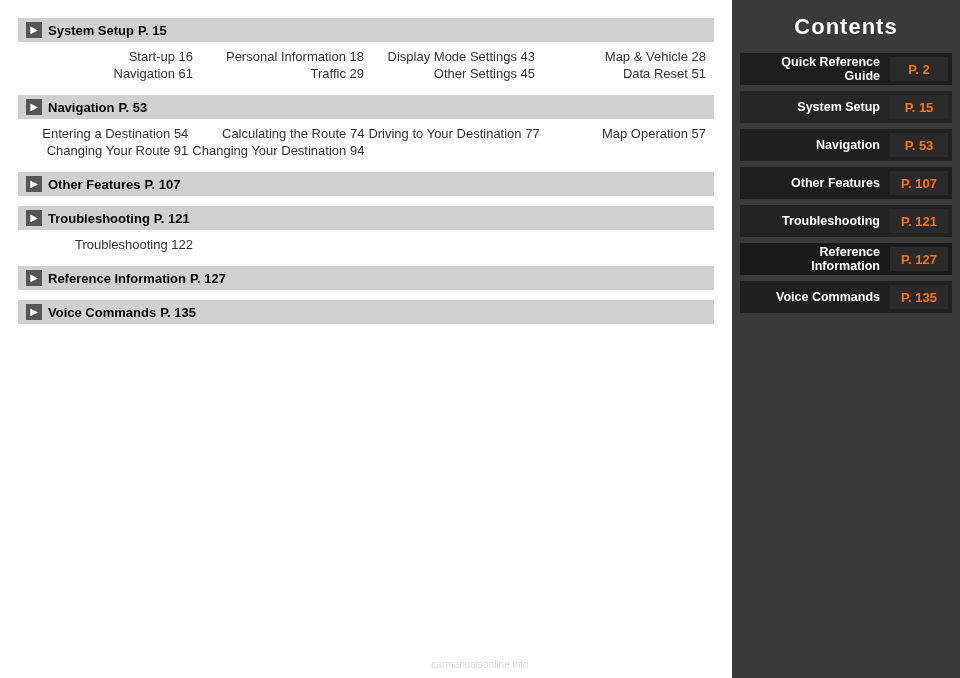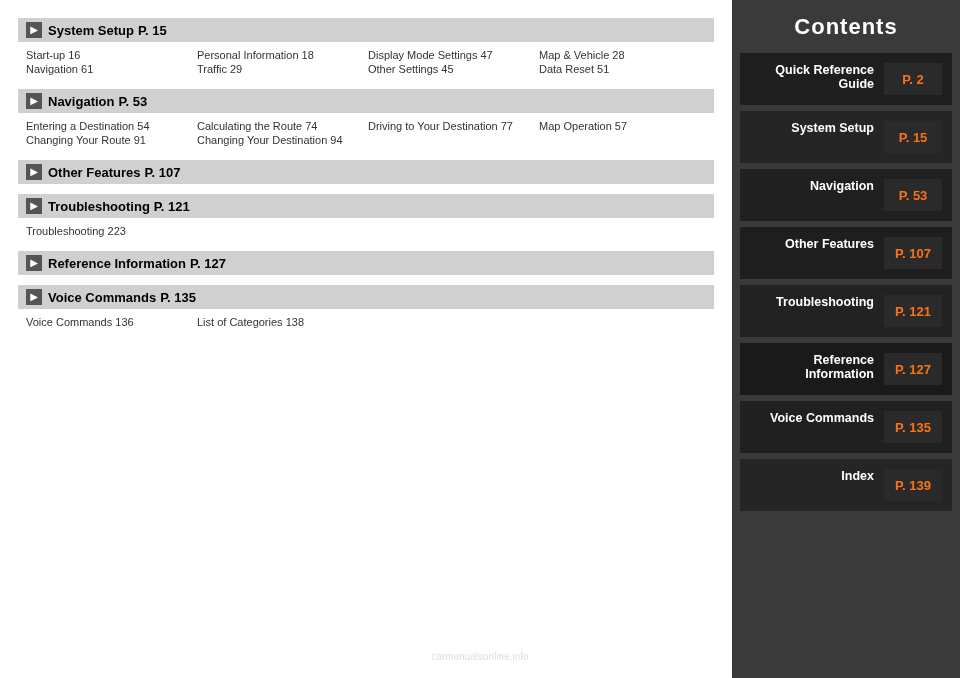--- a/index.html
+++ b/index.html
@@ -58,23 +58,24 @@
     }
 
     .section-items {
       padding: 3px 8px 4px 8px;
       display: grid;
       grid-template-columns: repeat(4, 1fr);
       gap: 2px 4px;
     }
 
     .section-items .item {
-      font-size: 11px;
+      font-size: 13px;
       color: #333;
       white-space: nowrap;
+      text-align: right;
     }
 
     
     .sidebar {
       width: 228px;
       background: #3a3a3a;
       display: flex;
       flex-direction: column;
     }
 
@@ -83,25 +84,26 @@
       color: #fff;
       text-align: center;
       font-size: 22px;
       font-weight: bold;
       padding: 14px 10px 10px 10px;
       letter-spacing: 1px;
     }
 
     .sidebar-item {
       display: flex;
+      align-items: center;
       justify-content: space-between;
       margin: 3px 8px;
       background: #1a1a1a;
-      padding: 10px;
-      height: 52px;
+      padding: 4px;
+      height: 32px;
       cursor: pointer;
     }
 
     .sidebar-item .item-label {
       color: #fff;
       font-size: 12.5px;
       font-weight: bold;
       text-align: right;
       padding: 0 10px 0 8px;
       flex: 1;
@@ -125,21 +127,21 @@
     .sidebar-item:nth-child(3) { background: #252525; }
     .sidebar-item:nth-child(4) { background: #202020; }
     .sidebar-item:nth-child(5) { background: #1e1e1e; }
     .sidebar-item:nth-child(6) { background: #222222; }
     .sidebar-item:nth-child(7) { background: #1a1a1a; }
     .sidebar-item:nth-child(8) { background: #202020; }
     .sidebar-item:nth-child(9) { background: #252525; }
 
     .watermark {
       position: absolute;
-      bottom: 16px;
+      bottom: 8px;
       left: 50%;
       transform: translateX(-50%);
       color: #bbb;
       font-size: 10px;
       opacity: 0.5;
       width: 700px;
       text-align: center;
     }
   </style>
 </head>
@@ -149,21 +151,21 @@
 
 <div class="section-block">
       <div class="section-header">
         <span class="arrow-icon">▶</span>
         <span class="section-title">System Setup</span>
         <span class="section-page">P. 15</span>
       </div>
       <div class="section-items">
         <span class="item">Start-up 16</span>
         <span class="item">Personal Information 18</span>
-        <span class="item">Display Mode Settings 47</span>
+        <span class="item">Display Mode Settings 43</span>
         <span class="item">Map &amp; Vehicle 28</span>
         <span class="item">Navigation 61</span>
         <span class="item">Traffic 29</span>
         <span class="item">Other Settings 45</span>
         <span class="item">Data Reset 51</span>
       </div>
     </div>
     <div class="section-block">
       <div class="section-header">
         <span class="arrow-icon">▶</span>
@@ -188,44 +190,38 @@
         <span class="section-page">P. 107</span>
       </div>
     </div>
     <div class="section-block">
       <div class="section-header">
         <span class="arrow-icon">▶</span>
         <span class="section-title">Troubleshooting</span>
         <span class="section-page">P. 121</span>
       </div>
       <div class="section-items">
-        <span class="item">Troubleshooting 223</span>
+        <span class="item">Troubleshooting 122</span>
         <span class="item"></span>
         <span class="item"></span>
         <span class="item"></span>
       </div>
     </div>
     <div class="section-block">
       <div class="section-header">
         <span class="arrow-icon">▶</span>
         <span class="section-title">Reference Information</span>
         <span class="section-page">P. 127</span>
       </div>
     </div>
     <div class="section-block">
       <div class="section-header">
         <span class="arrow-icon">▶</span>
         <span class="section-title">Voice Commands</span>
         <span class="section-page">P. 135</span>
-      </div>
-      <div class="section-items">
-        <span class="item">Voice Commands 136</span>
-        <span class="item">List of Categories 138</span>
-        <span class="item"></span>
-        <span class="item"></span>
       </div>
     </div>
   </div>
 
 <div class="sidebar">
   <div class="sidebar-title">Contents</div>
 
 <div class="sidebar-item">
       <span class="item-label">Quick Reference Guide</span>
       <span class="item-page">P. 2</span>
@@ -247,19 +243,15 @@
       <span class="item-page">P. 121</span>
     </div>
     <div class="sidebar-item">
       <span class="item-label">Reference Information</span>
       <span class="item-page">P. 127</span>
     </div>
     <div class="sidebar-item">
       <span class="item-label">Voice Commands</span>
       <span class="item-page">P. 135</span>
     </div>
-    <div class="sidebar-item">
-      <span class="item-label">Index</span>
-      <span class="item-page">P. 139</span>
-    </div>
   </div>
 
 <div class="watermark">carmanualsonline.info</div>
 
 </body></html>

